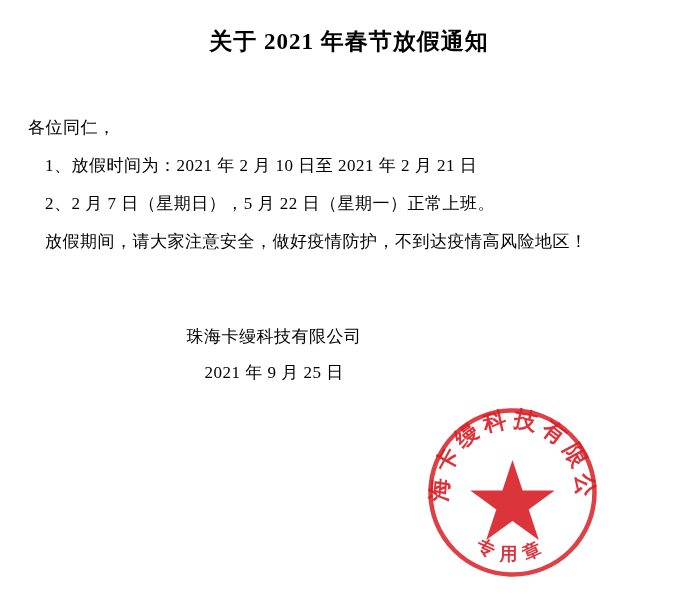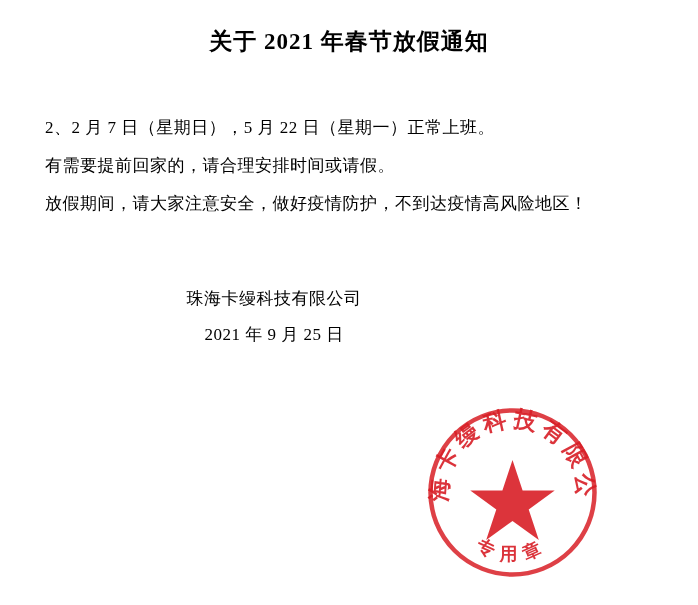--- a/index.html
+++ b/index.html
@@ -74,22 +74,23 @@
   }
 </style>
 </head>
 <body>
 
 <div class="page">
 
   <h1 class="doc-title">关于 2021 年春节放假通知</h1>
 
   <div class="body-block">
+    <p class="para">各位同仁，</p>
+    <p class="para indent-half">1、放假时间为：2021 年 2 月 10 日至 2021 年 2 月 21 日</p>
     <p class="para indent-half">2、2 月 7 日（星期日），5 月 22 日（星期一）正常上班。</p>
-    <p class="para indent-half">有需要提前回家的，请合理安排时间或请假。</p>
     <p class="para indent-half">放假期间，请大家注意安全，做好疫情防护，不到达疫情高风险地区！</p>
   </div>
 
   <div class="sign-block">
     <p class="sign-line">珠海卡缦科技有限公司</p>
     <p class="sign-line">2021 年 9 月 25 日</p>
   </div>
 
   <div class="stamp">
     <svg width="175" height="175" viewBox="0 0 175 175" xmlns="http://www.w3.org/2000/svg">

